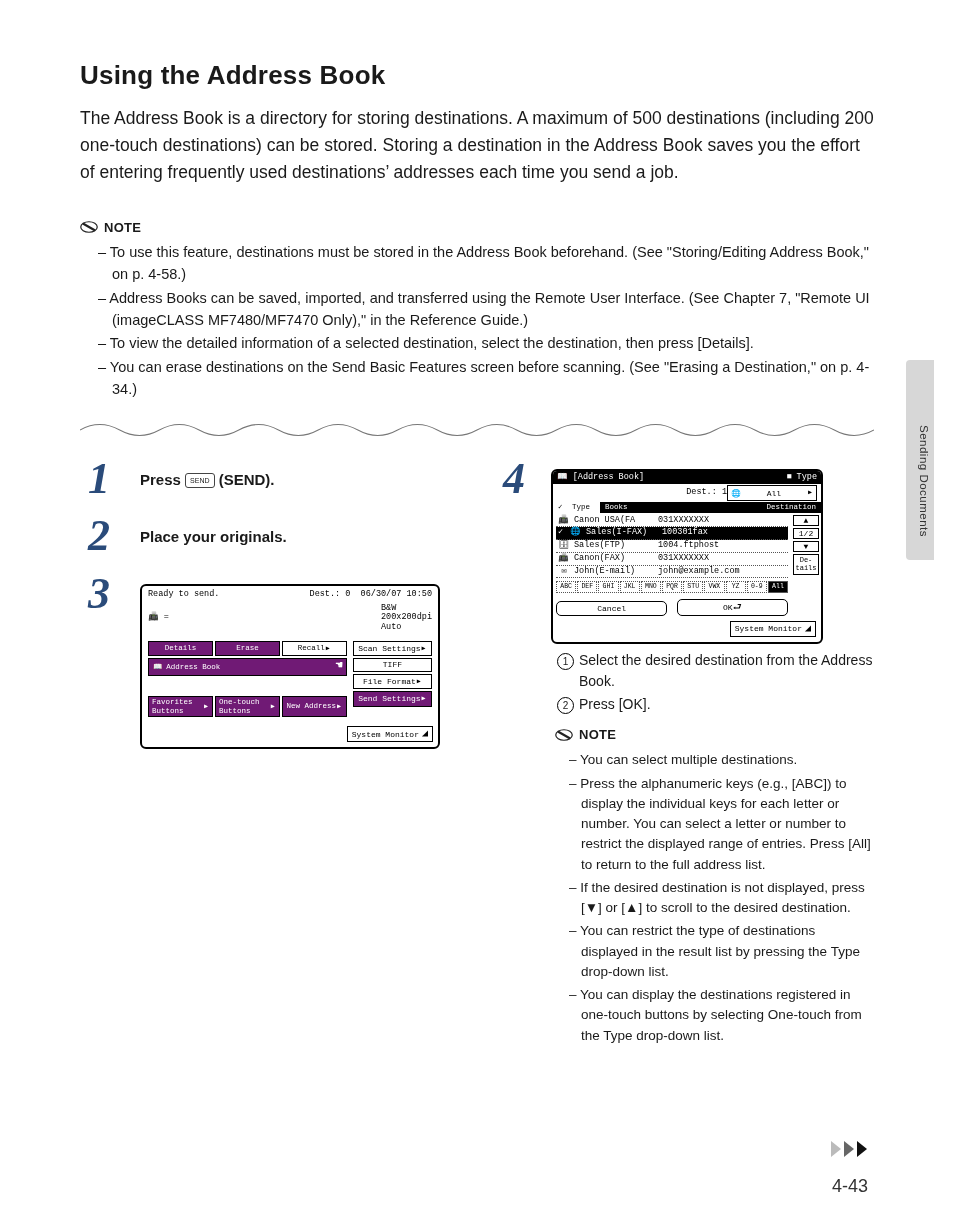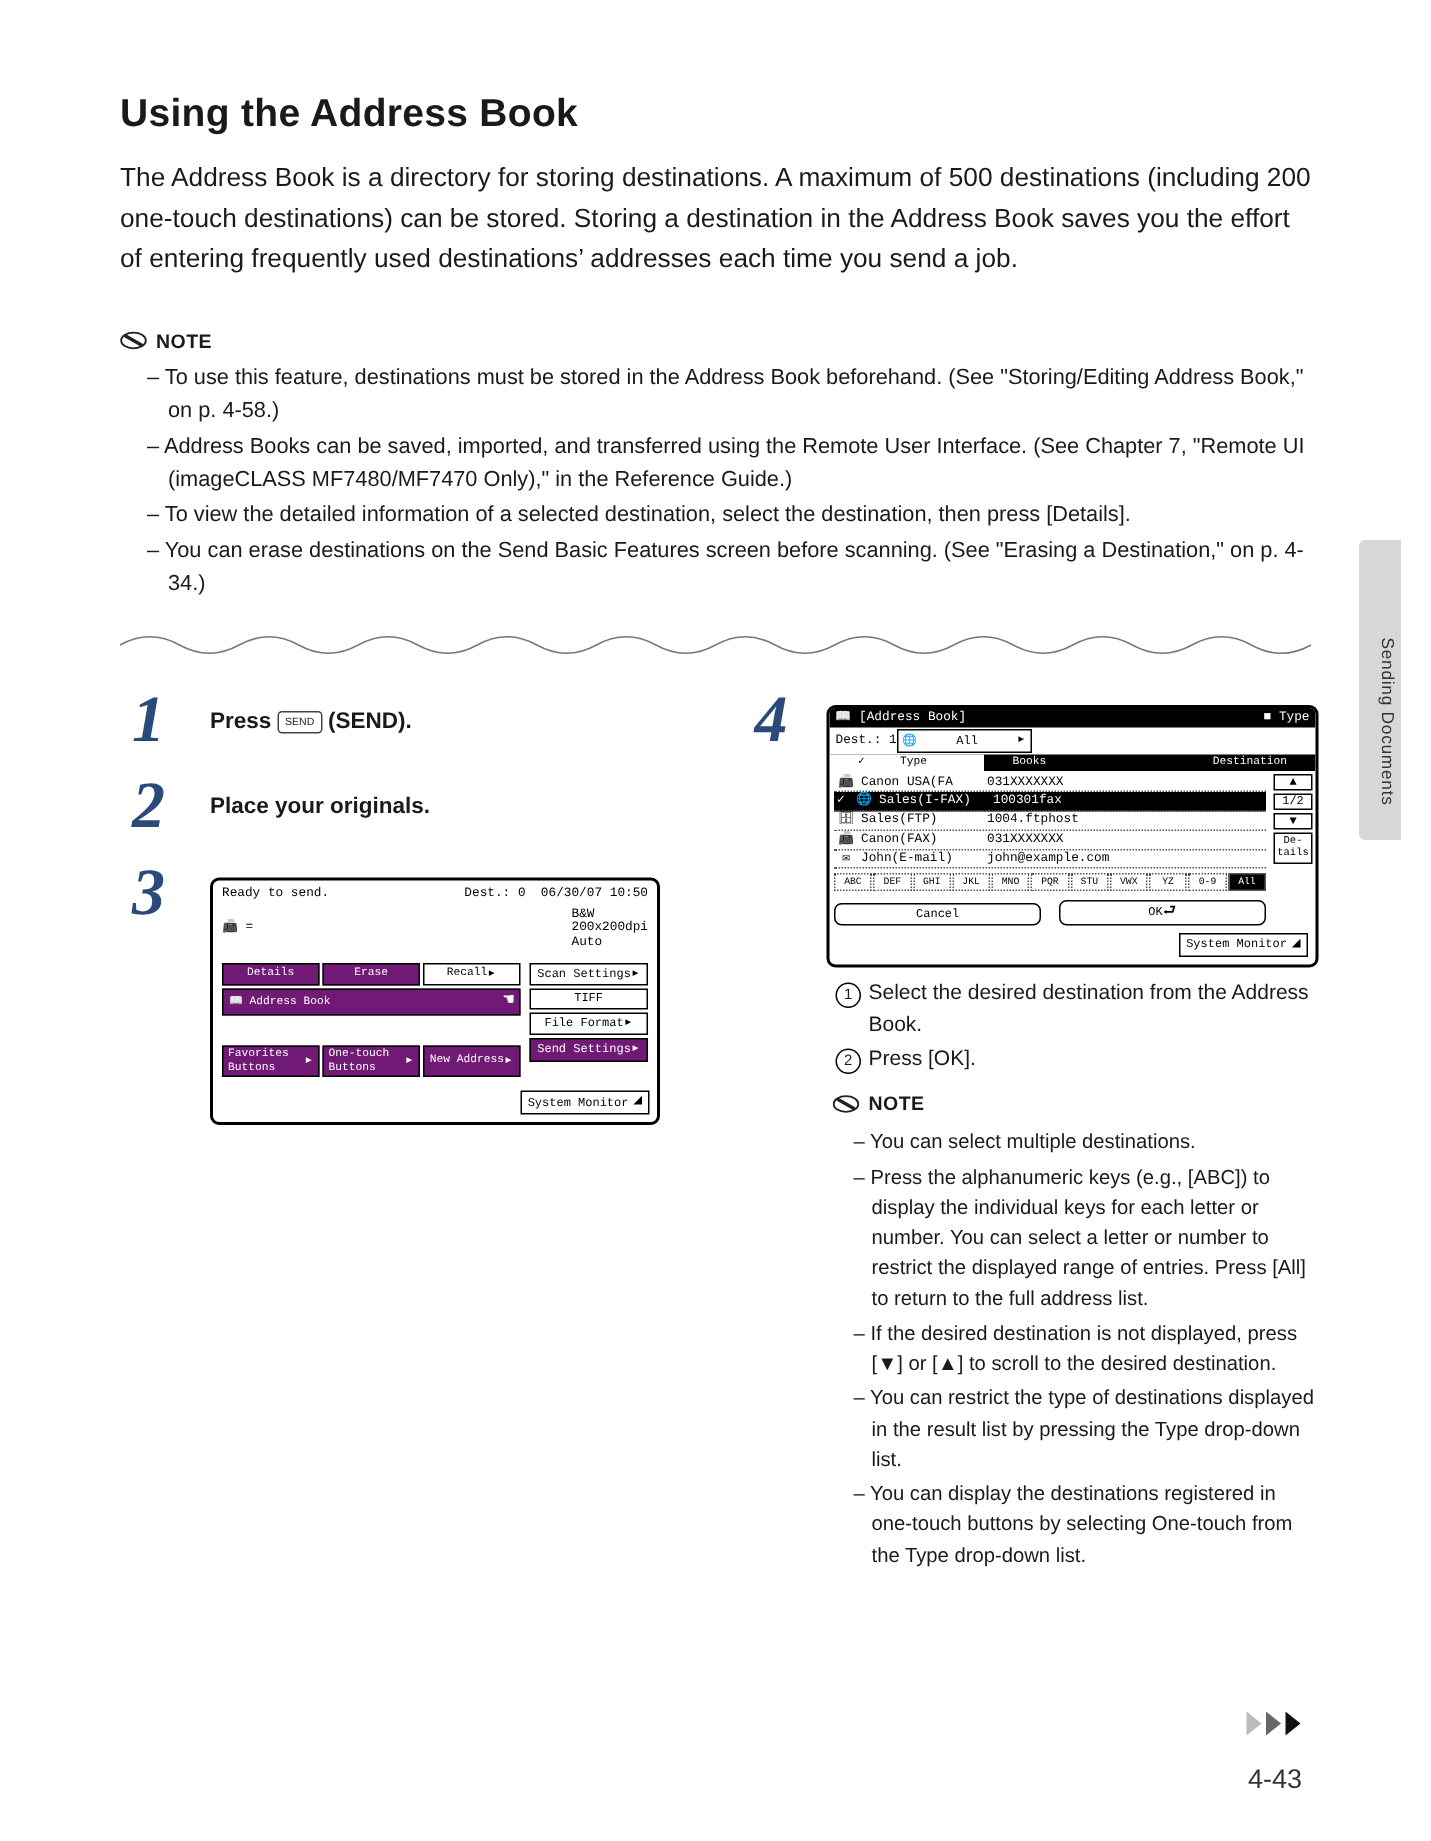--- a/index.html
+++ b/index.html
@@ -111,21 +111,21 @@
     border: 2px solid #000;
     border-radius: 6px;
     background: #fff;
     font-family: "Courier New", monospace;
     font-size: 8.5px;
     line-height: 1.15;
     color: #000;
     overflow: hidden;
   }
   .lcd-a { width: 300px; }
-  .lcd-b { width: 328px; margin-left: -4px; }
+  .lcd-b { width: 272px; margin-left: -4px; }
   .lcd .lcd-pad { padding: 4px 6px; }
   .lcd .row { display: flex; justify-content: space-between; }
   .lcd .btn {
     display: inline-flex;
     align-items: center;
     justify-content: center;
     border: 1px solid #000;
     padding: 1px 3px;
     background: #fff;
     font-size: 8px;
@@ -143,23 +143,23 @@
   .lcd .entry .ico { width: 12px; text-align: center; }
   .lcd .entry.sel { background: #000; color: #fff; }
   .lcd .letters { display: flex; gap: 1px; margin-top: 3px; }
   .lcd .letters .lk { flex: 1; border: 1px dotted #555; text-align: center; font-size: 6.5px; padding: 1px 0; }
   .lcd .letters .lk.all { background: #000; color: #fff; border-style: solid; }
   .lcd .footer-row { display: flex; justify-content: flex-end; padding: 3px 5px 5px; }
   .lcd .sysmon { border: 1px solid #000; padding: 1px 4px; font-size: 8px; display:inline-flex; align-items:center; gap:3px;}
   .lcd .ok-cancel { display:flex; justify-content: space-between; align-items:flex-end; margin-top:6px; gap:6px;}
   .lcd .ok-cancel .btn { width: 48%; border-radius: 5px; padding: 2px 0; }
   .lcd .type-row { display:flex; justify-content:space-between; align-items:center; background:#000; color:#fff; padding:2px 4px; }
-  .lcd .dest-row { display:flex; justify-content:flex-start; align-items:center; padding:1px 4px; }
+  .lcd .dest-row { display:flex; justify-content:flex-end; align-items:center; padding:1px 4px; }
   .lcd .tabs-row { display:flex; background:#000; color:#fff; font-size:7.5px;}
-  .lcd .tabs-row span { padding:1px 19px; }
+  .lcd .tabs-row span { padding:1px 5px; }
   .lcd .tabs-row .active { background:#fff; color:#000; }
   .lcd .side-nav { display:flex; flex-direction:column; gap:2px; align-items:stretch; }
   .lcd .side-nav .nav { border:1px solid #000; text-align:center; font-size:8px; padding:0 2px; }
   ol.sub-steps {
     list-style: none;
     padding: 0 0 0 2px;
     margin: 6px 0 10px 0;
     font-size: 14px;
     line-height: 1.5;
     counter-reset: sub;

